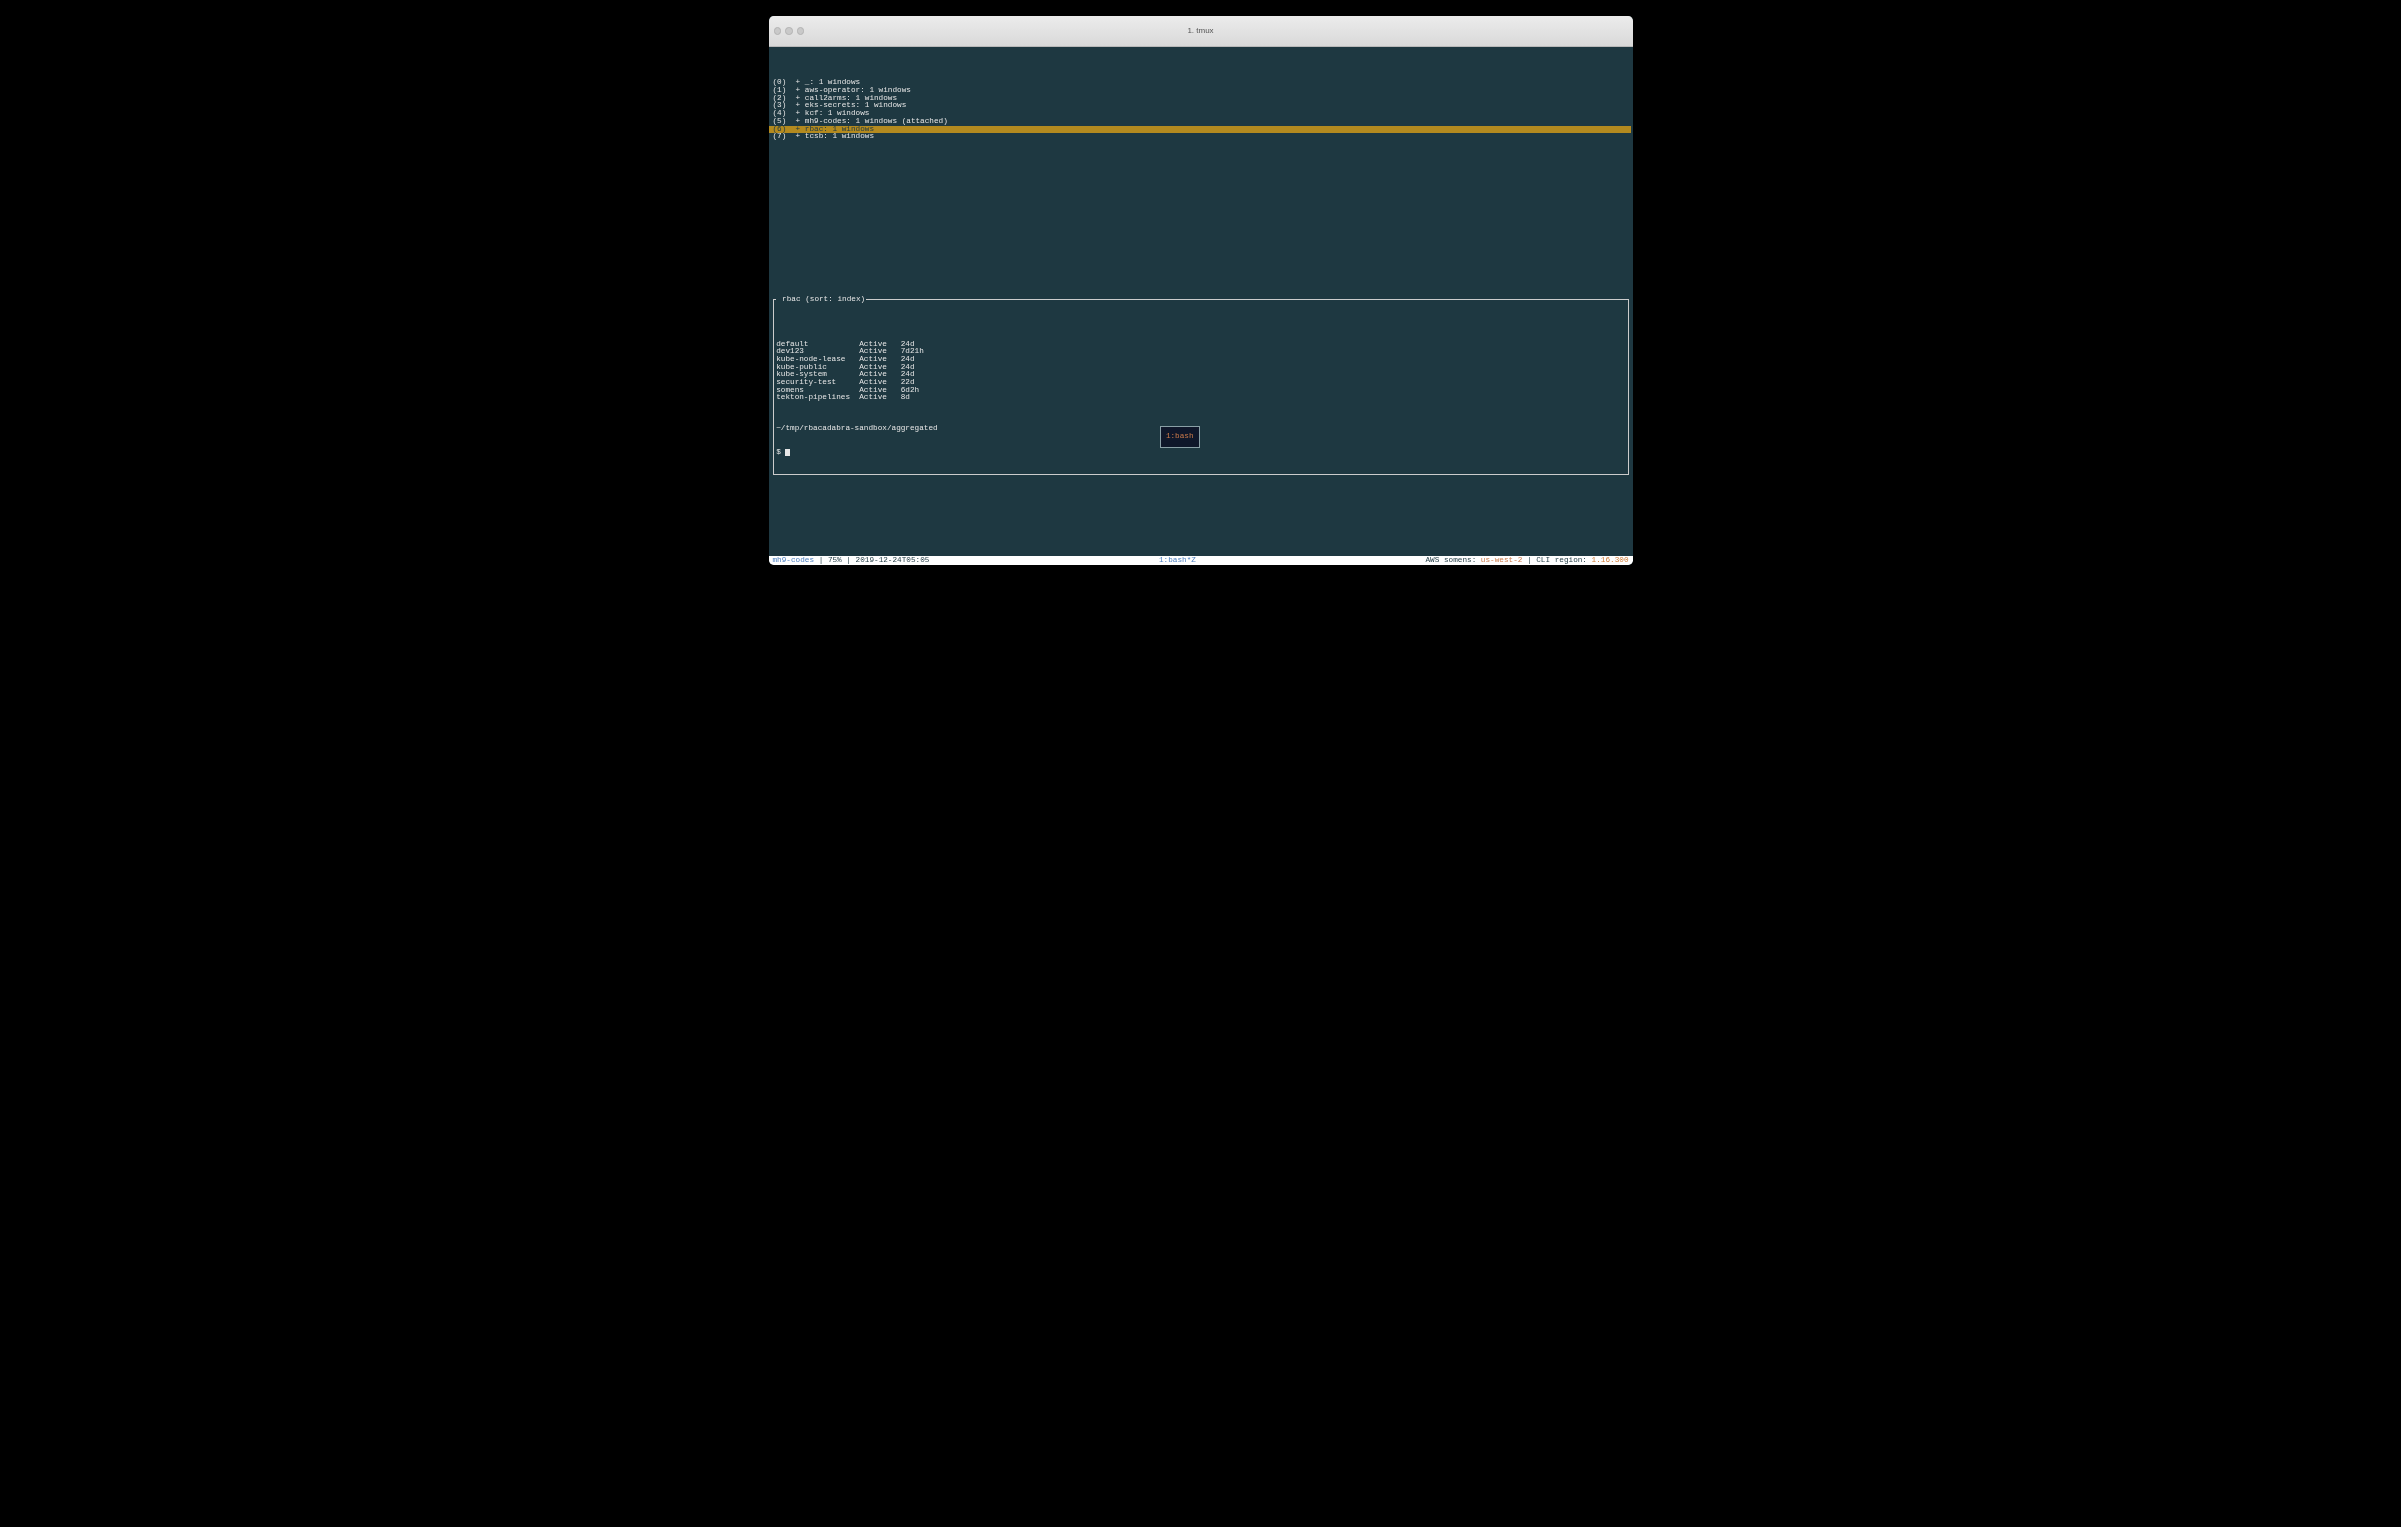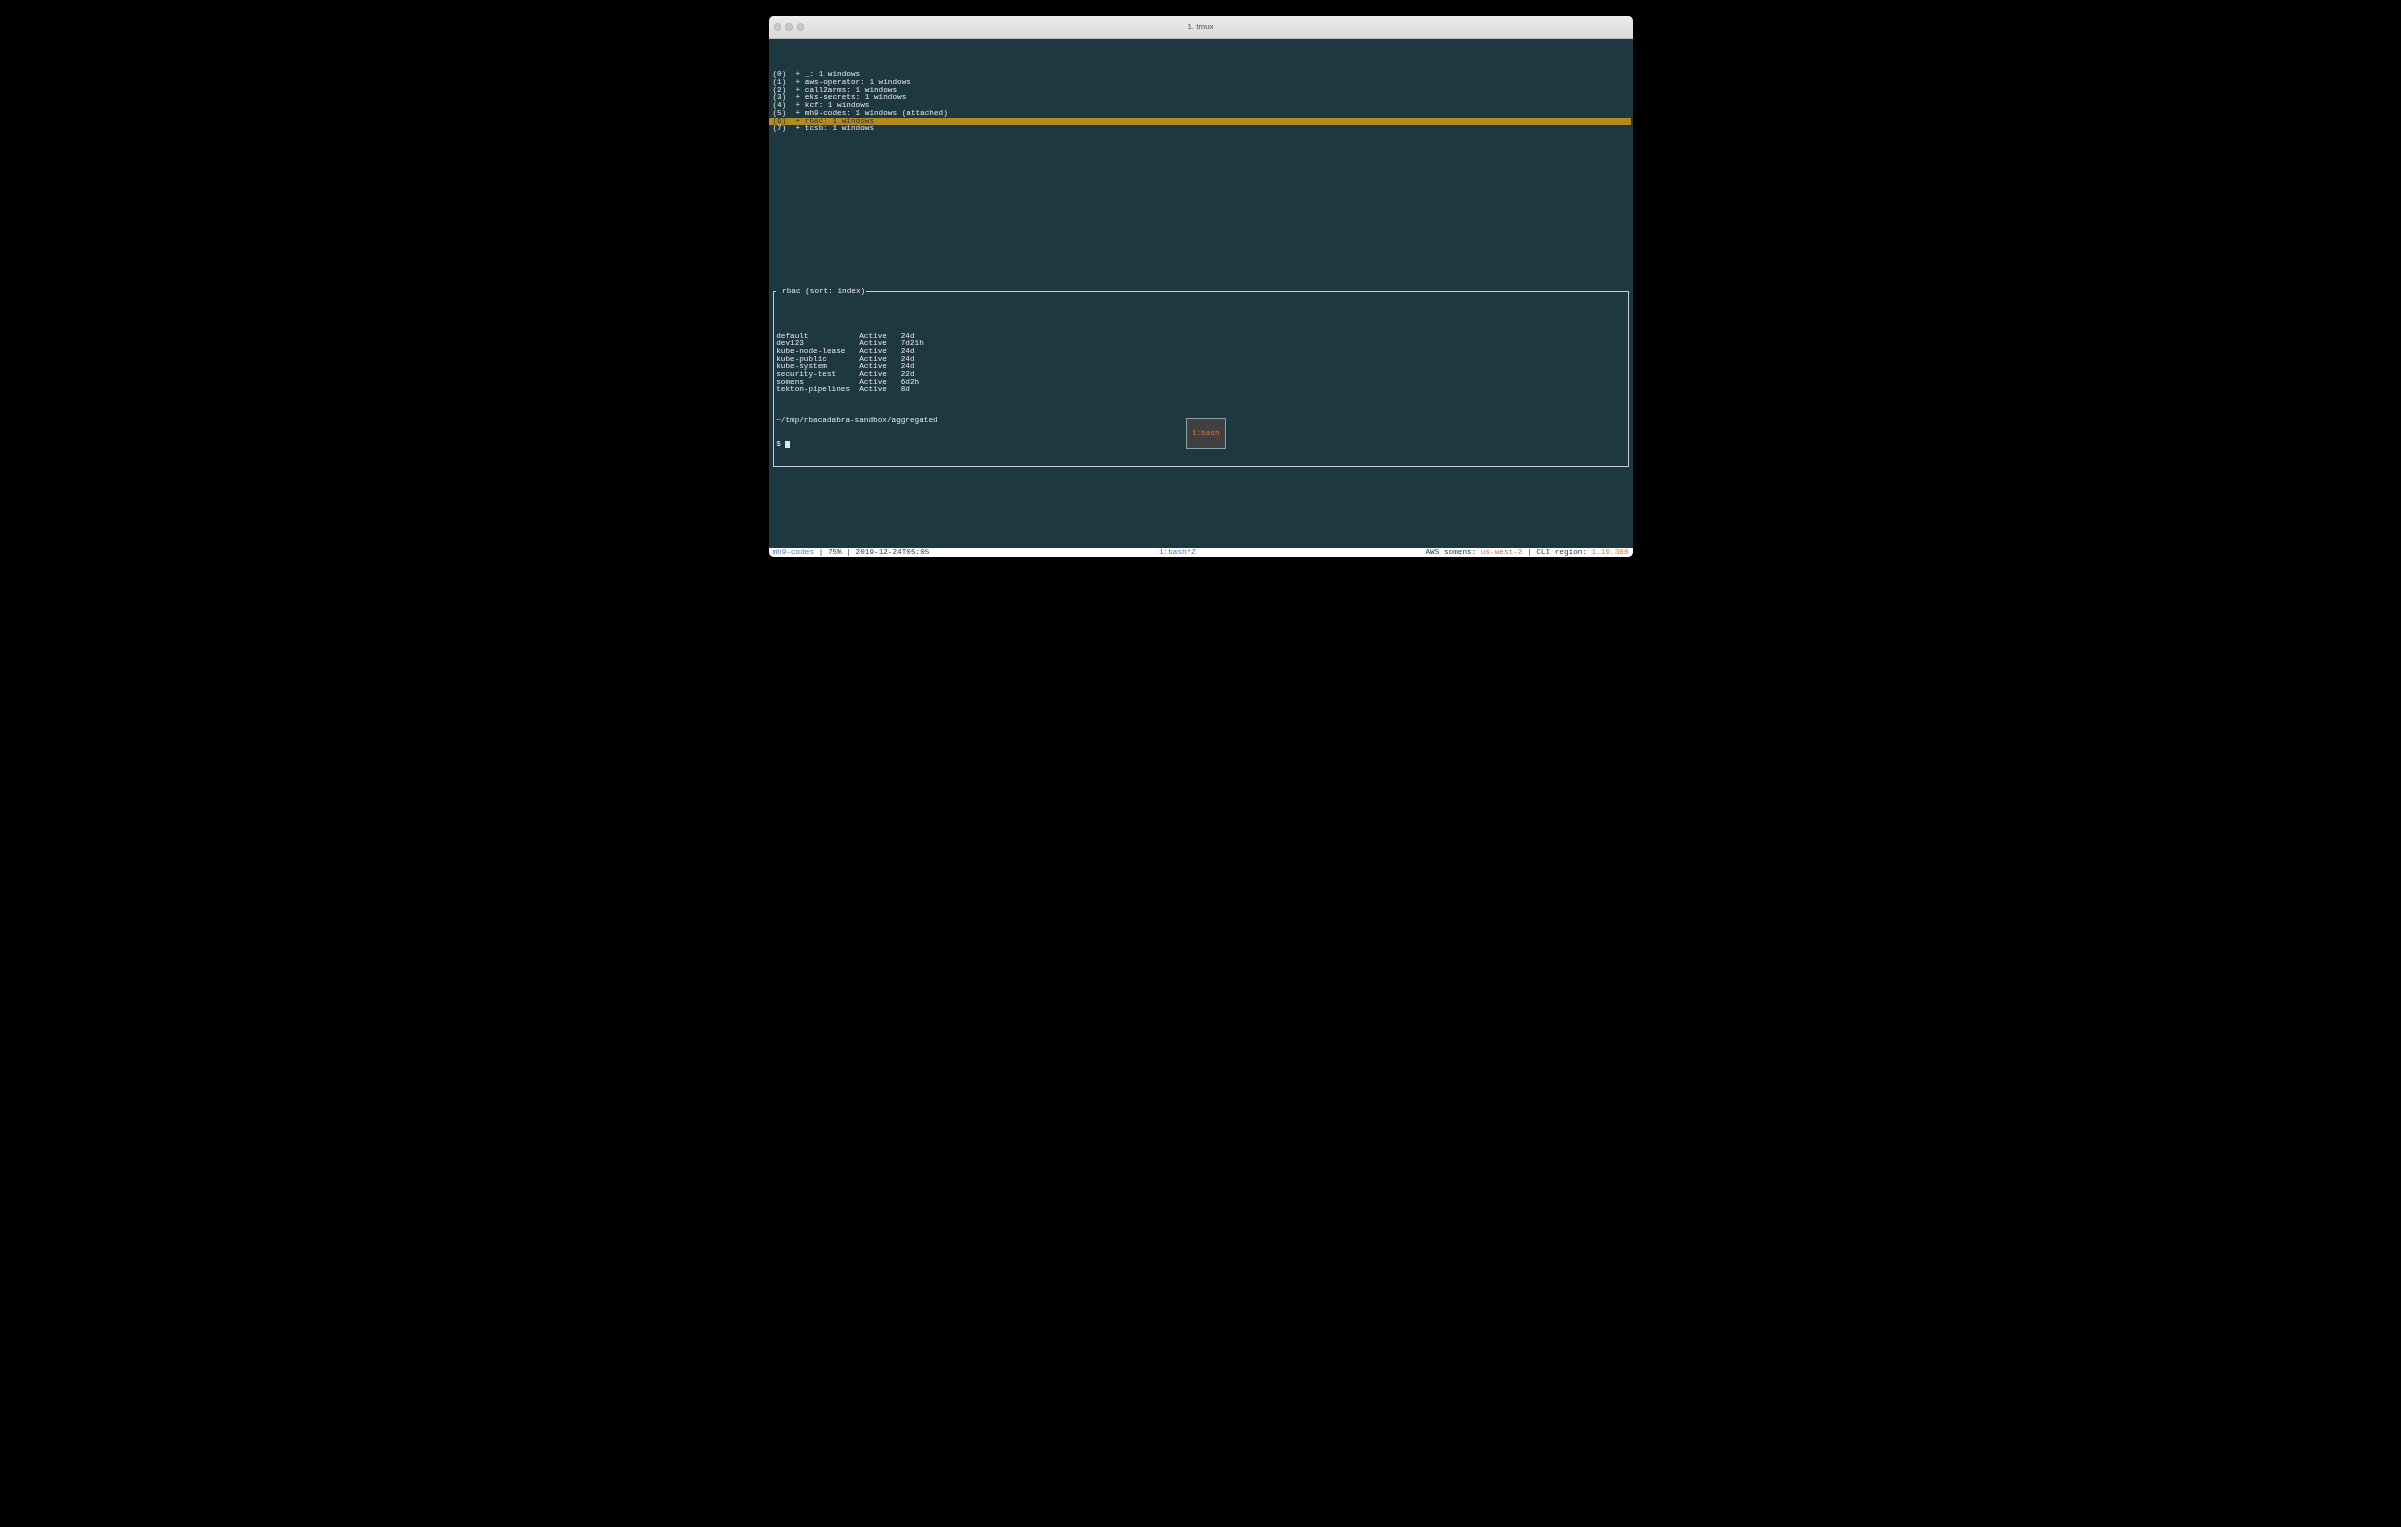--- a/index.html
+++ b/index.html
@@ -20,21 +20,21 @@
     border-radius: 4.7px;
     overflow: hidden;
     box-shadow: 0 13.4px 40px rgba(0,0,0,0.6);
     background: #1e3841;
     display: flex;
     flex-direction: column;
   }
 
   
   .titlebar {
-    height: 23px;
+    height: 31px;
     background: linear-gradient(#ececec, #d9d9d9);
     border-bottom: 0.7px solid #b9b9b9;
     display: flex;
     align-items: center;
     padding: 0 5.4px;
     position: relative;
     font-family: -apple-system, "Helvetica Neue", Arial, sans-serif;
     font-size: 8px;
     color: #555;
   }
@@ -81,27 +81,27 @@
     display: inline-block;
     width: 4.7px;
     height: 7.4px;
     background: #e6e6e6;
     vertical-align: text-bottom;
   }
 
   
   .float-label {
     position: absolute;
-    left: 417px;
+    left: 391px;
     top: 379px;
     border: 0.7px solid #8aa0a6;
     padding: 2px 5.4px;
     color: #cc7a4a;
-    background: #404040;
-    height: 31px;
+    background: #0f172a;
+    height: 22px;
     display: flex;
     align-items: center;
   }
 
   
   .statusbar {
     height: 8.7px;
     background: #ffffff;
     color: #1e3841;
     display: flex;

